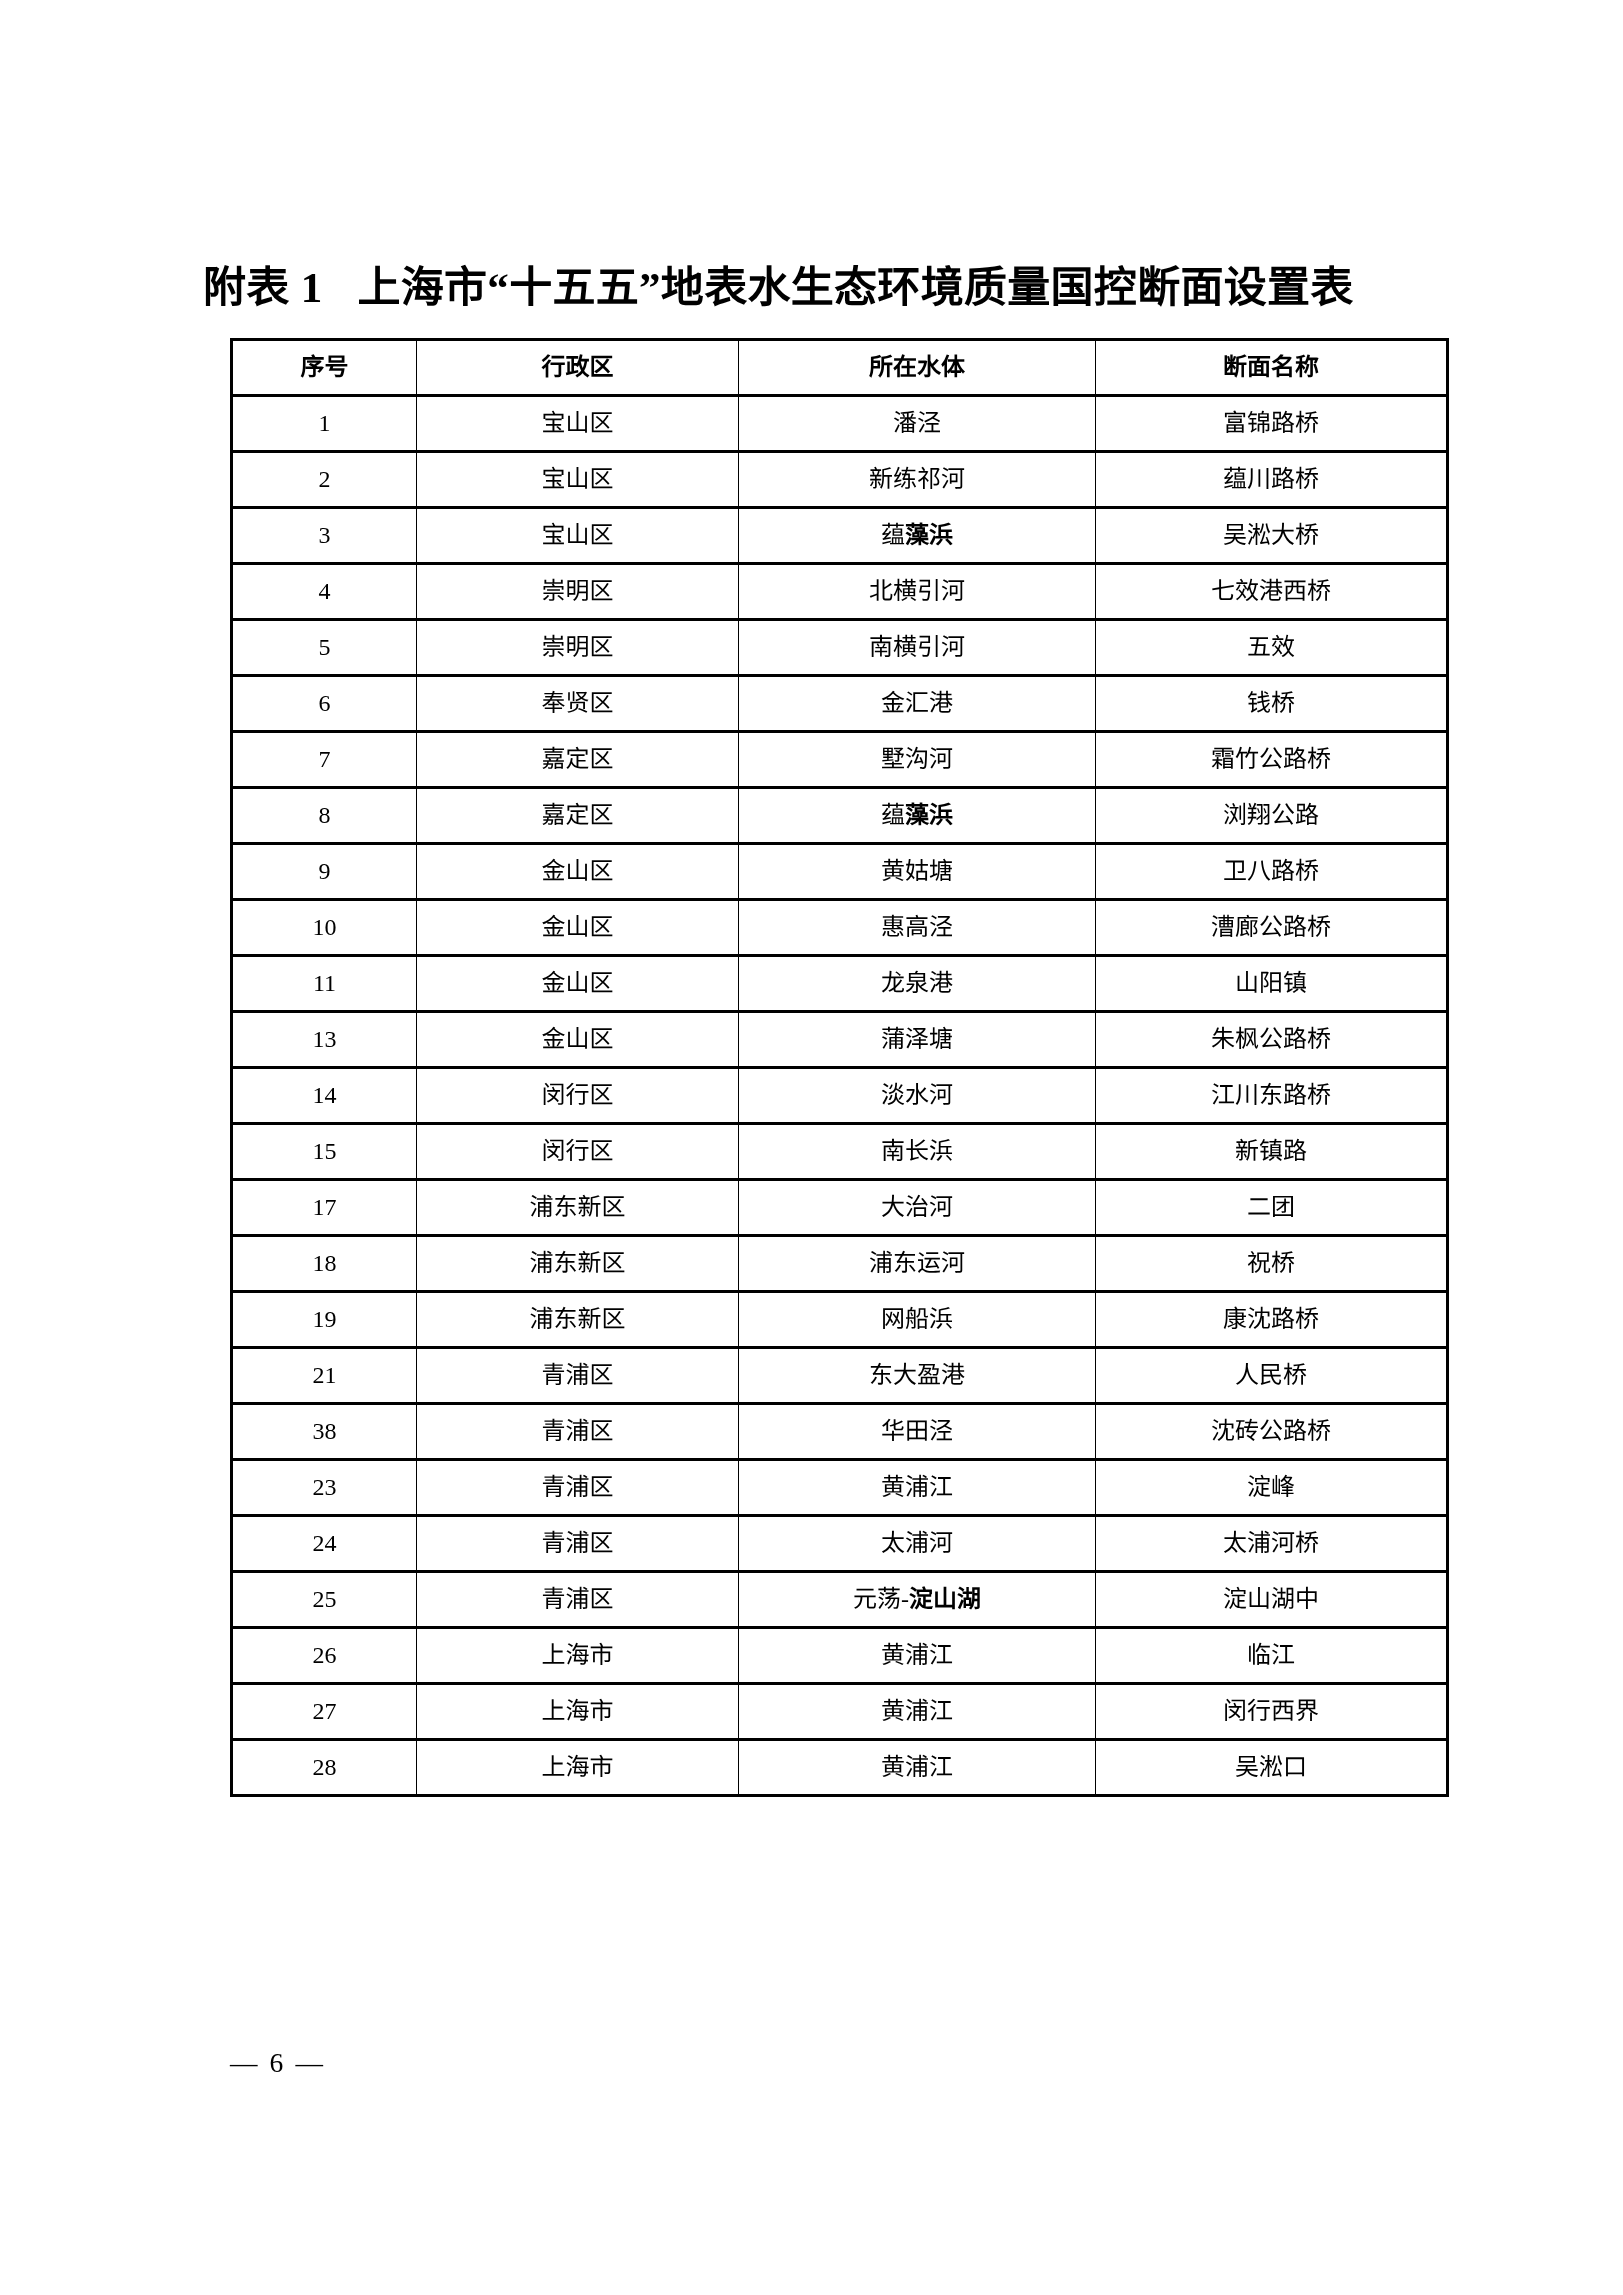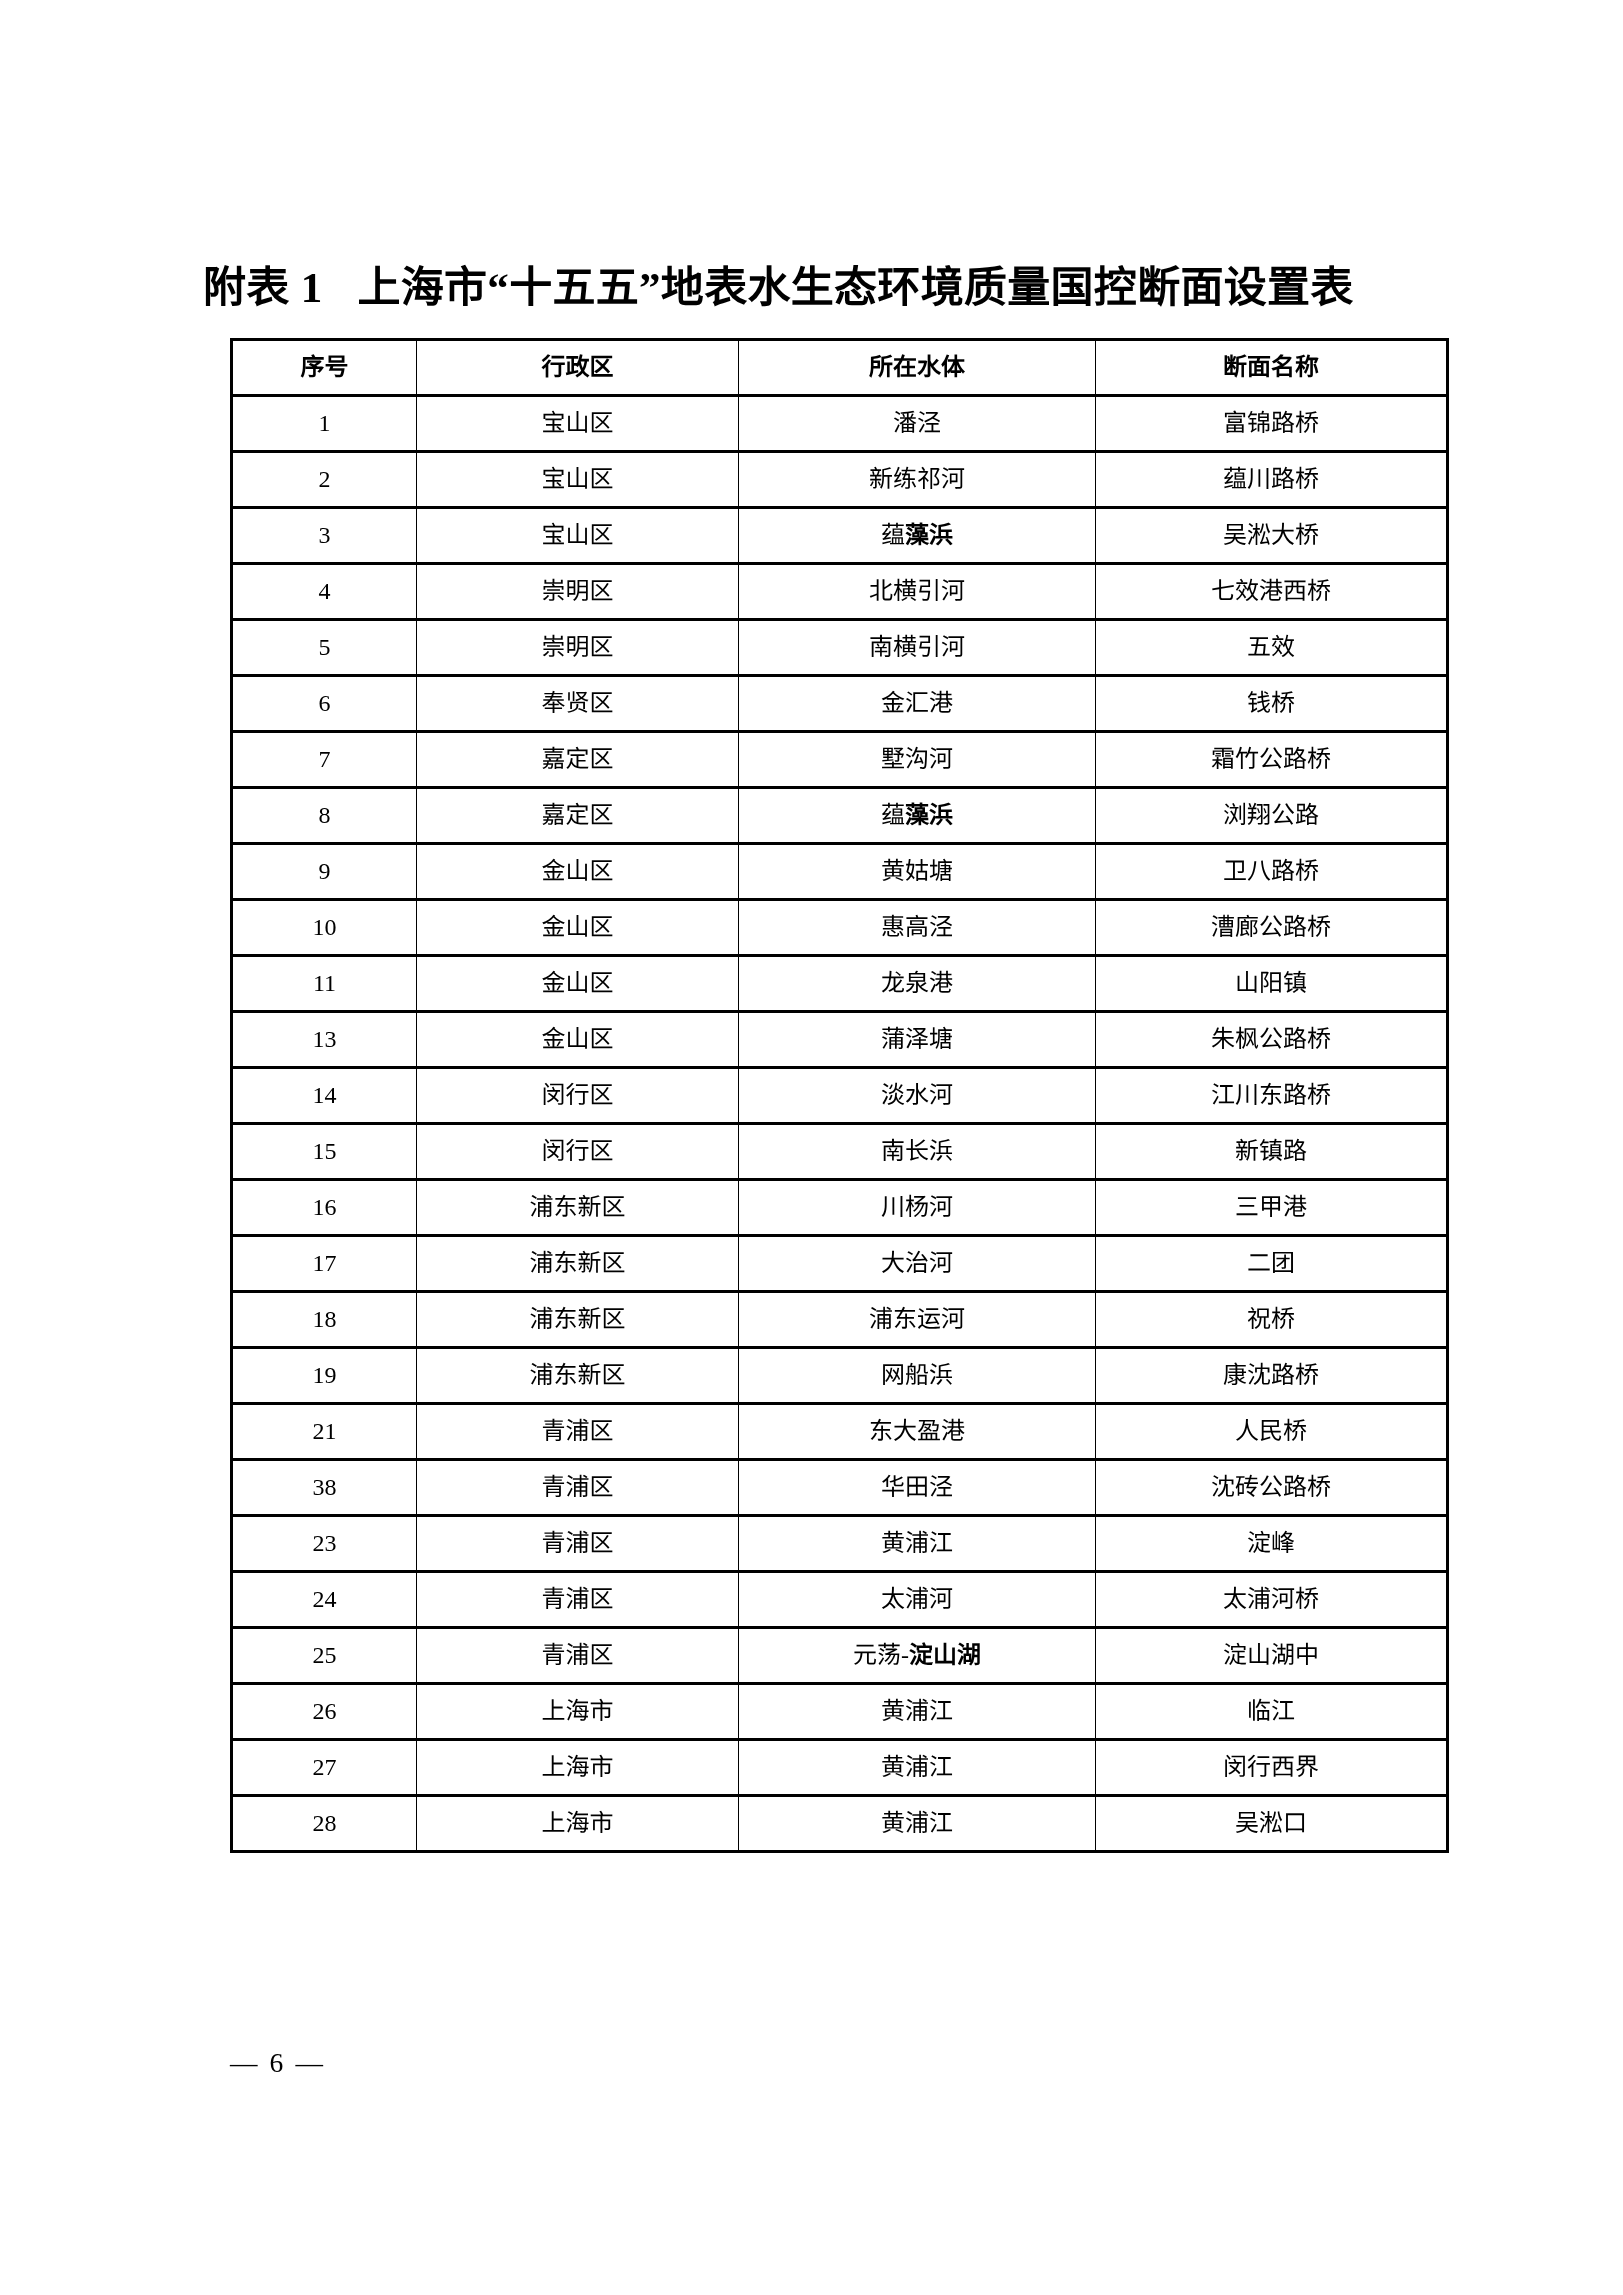--- a/index.html
+++ b/index.html
@@ -211,26 +211,20 @@
             <td><span>淡水河</span></td>
             <td>江川东路桥</td>
           </tr>
           <tr>
             <td class="cell-no">15</td>
             <td><span>闵行区</span></td>
             <td><span>南长浜</span></td>
             <td>新镇路</td>
           </tr>
           <tr>
-            <td class="cell-no">16</td>
-            <td><span>浦东新区</span></td>
-            <td><span>川杨河</span></td>
-            <td>三甲港</td>
-          </tr>
-          <tr>
             <td class="cell-no">17</td>
             <td><span>浦东新区</span></td>
             <td><span>大治河</span></td>
             <td>二团</td>
           </tr>
           <tr>
             <td class="cell-no">18</td>
             <td><span>浦东新区</span></td>
             <td><span>浦东运河</span></td>
             <td>祝桥</td>

